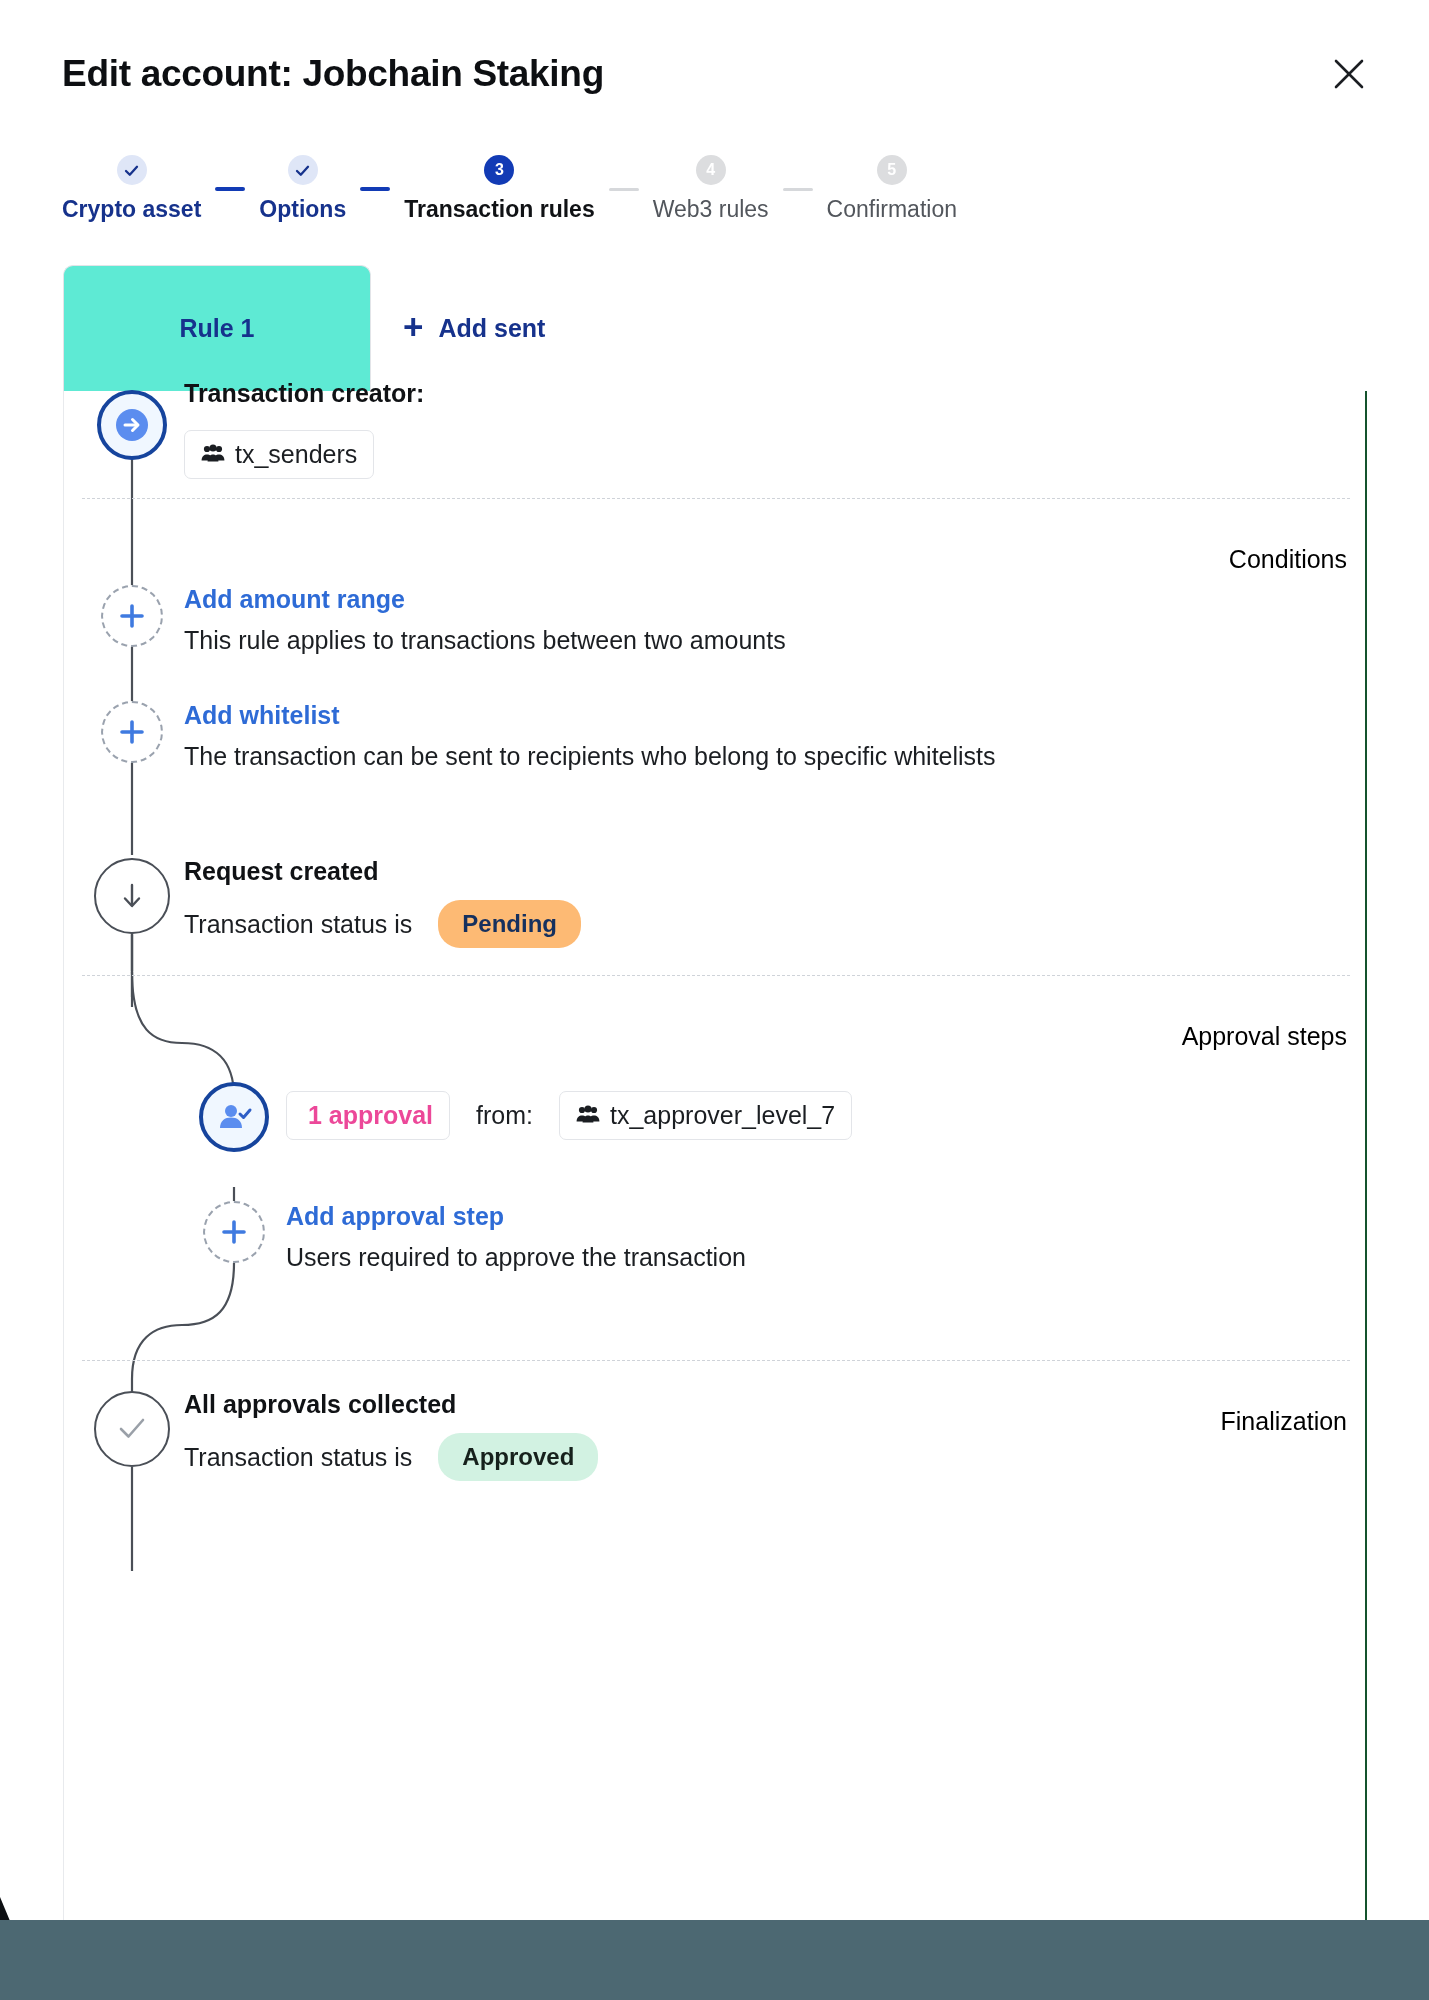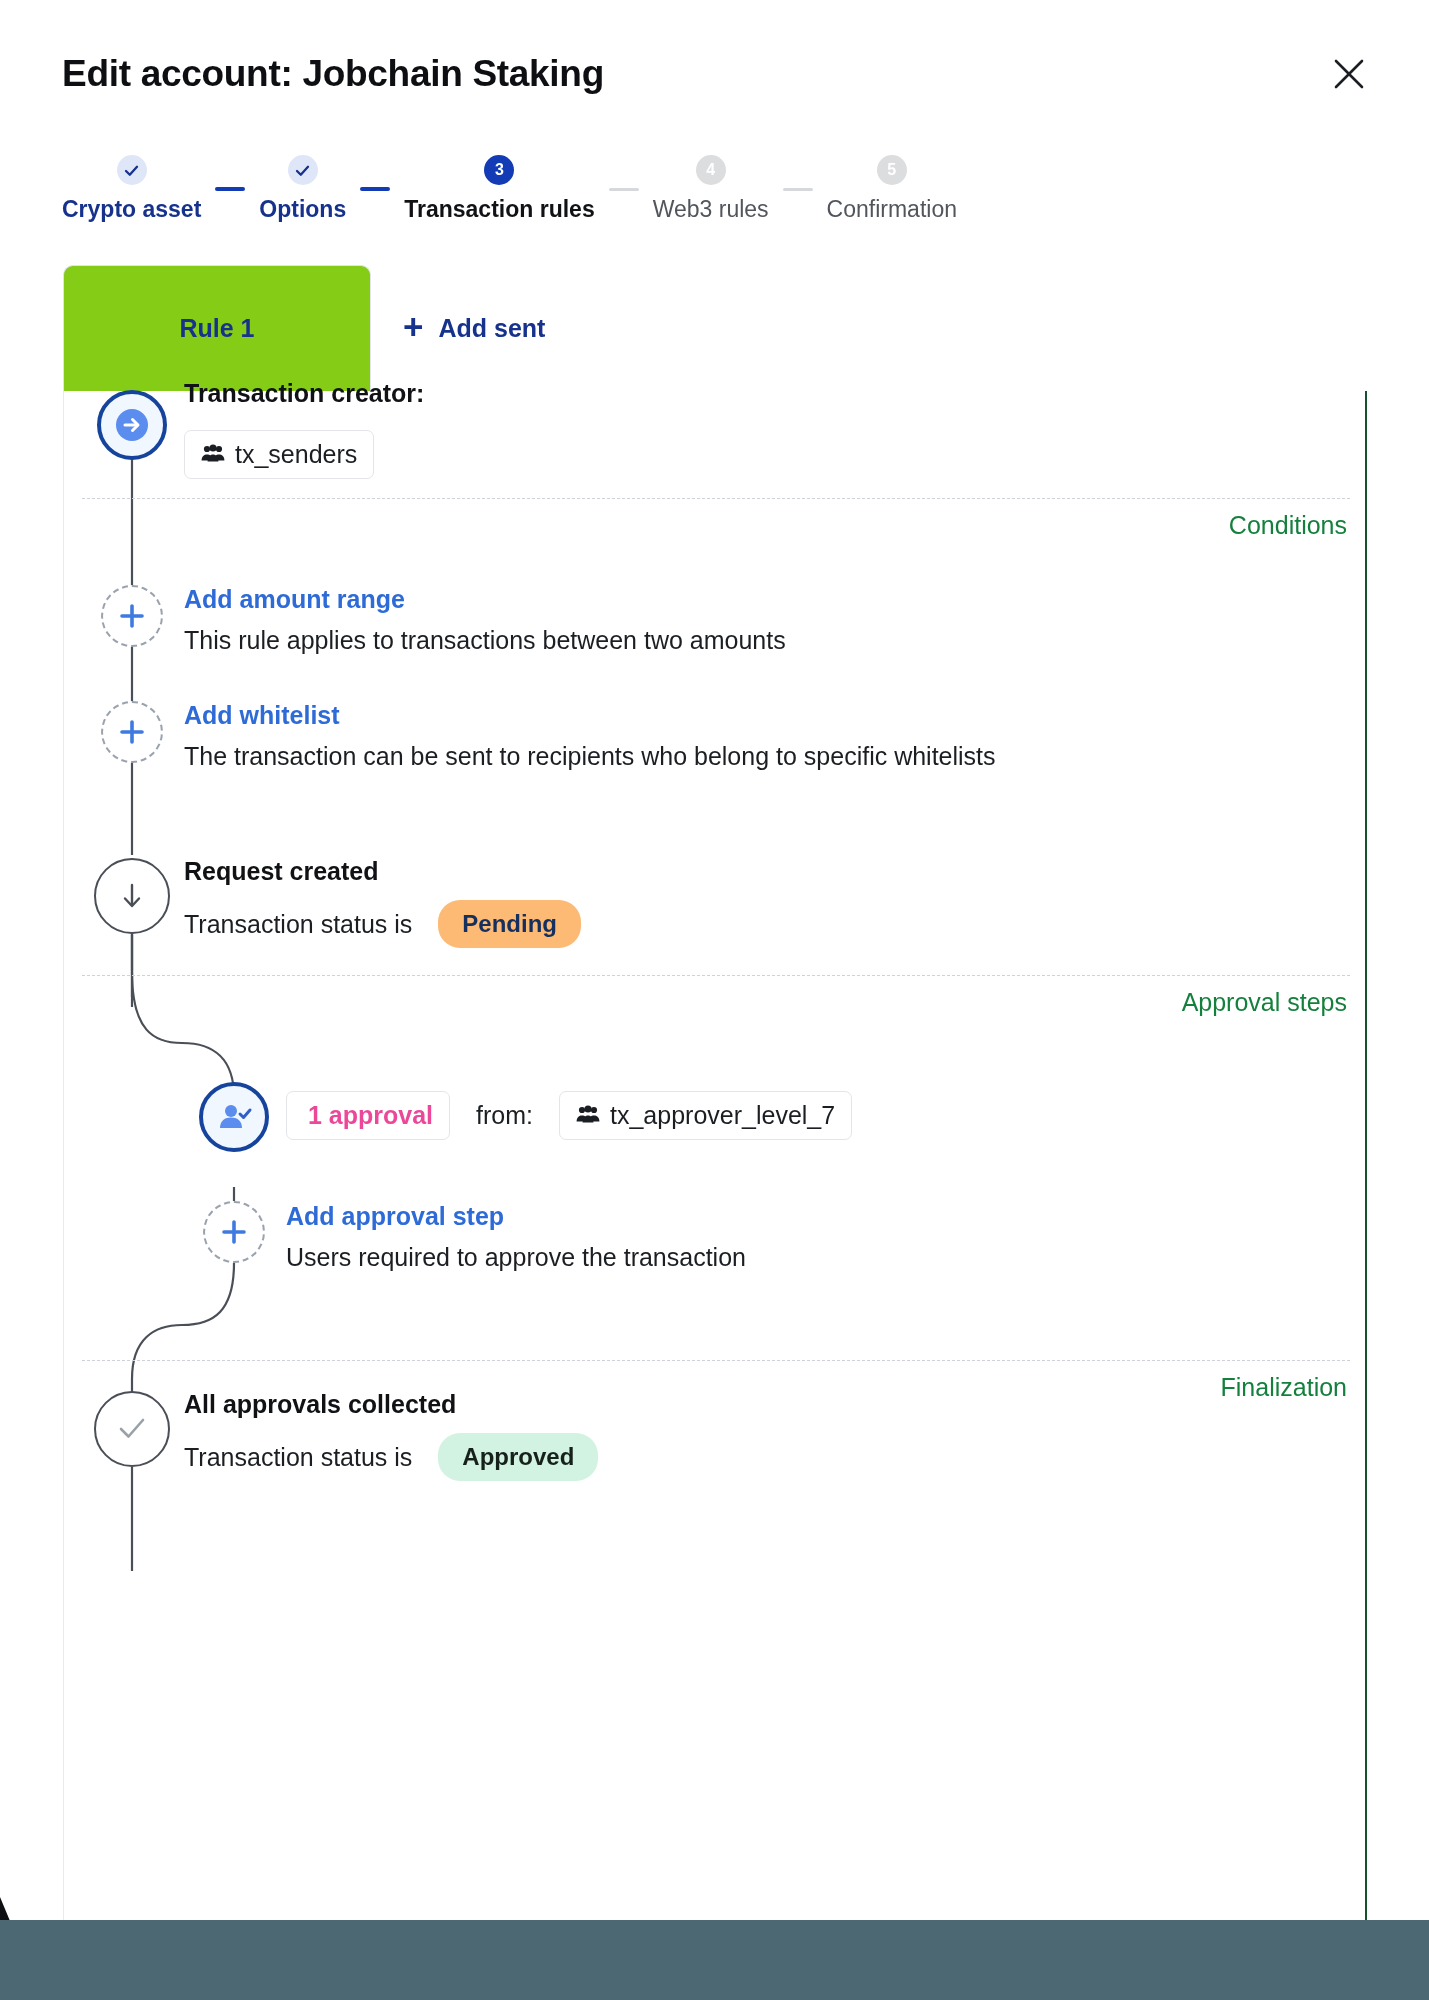--- a/index.html
+++ b/index.html
@@ -102,21 +102,21 @@
     height: 126px;
   }
   .tab-rule {
     position: absolute;
     left: 0; top: 0;
     width: 308px;
     height: 126px;
     border: 1px solid #e2e4e8;
     border-bottom: none;
     border-radius: 10px 10px 0 0;
-    background: #84cc16;
+    background: #5eead4;
     display: flex;
     align-items: center;
     justify-content: center;
     cursor: pointer;
     text-align: center;
   }
   .tab-rule-label {
     font-size: 25px;
     font-weight: bold;
     color: #16328c;
@@ -250,23 +250,24 @@
     position: absolute;
     left: 18px;
     width: 1268px;
     height: 0;
     border-top: 1px dashed #cfd3d9;
   }
   .sec-label {
     position: absolute;
     right: 18px;
     font-size: 25px;
-    color: #15803d;
+    color: #000000;
     white-space: nowrap;
     font-weight: normal;
+    margin-top: 34px;
   }
 
   
   .bottom-bar {
     position: absolute;
     left: 0;
     top: 1920px;
     width: 1429px;
     height: 80px;
     background: #4c6872;

